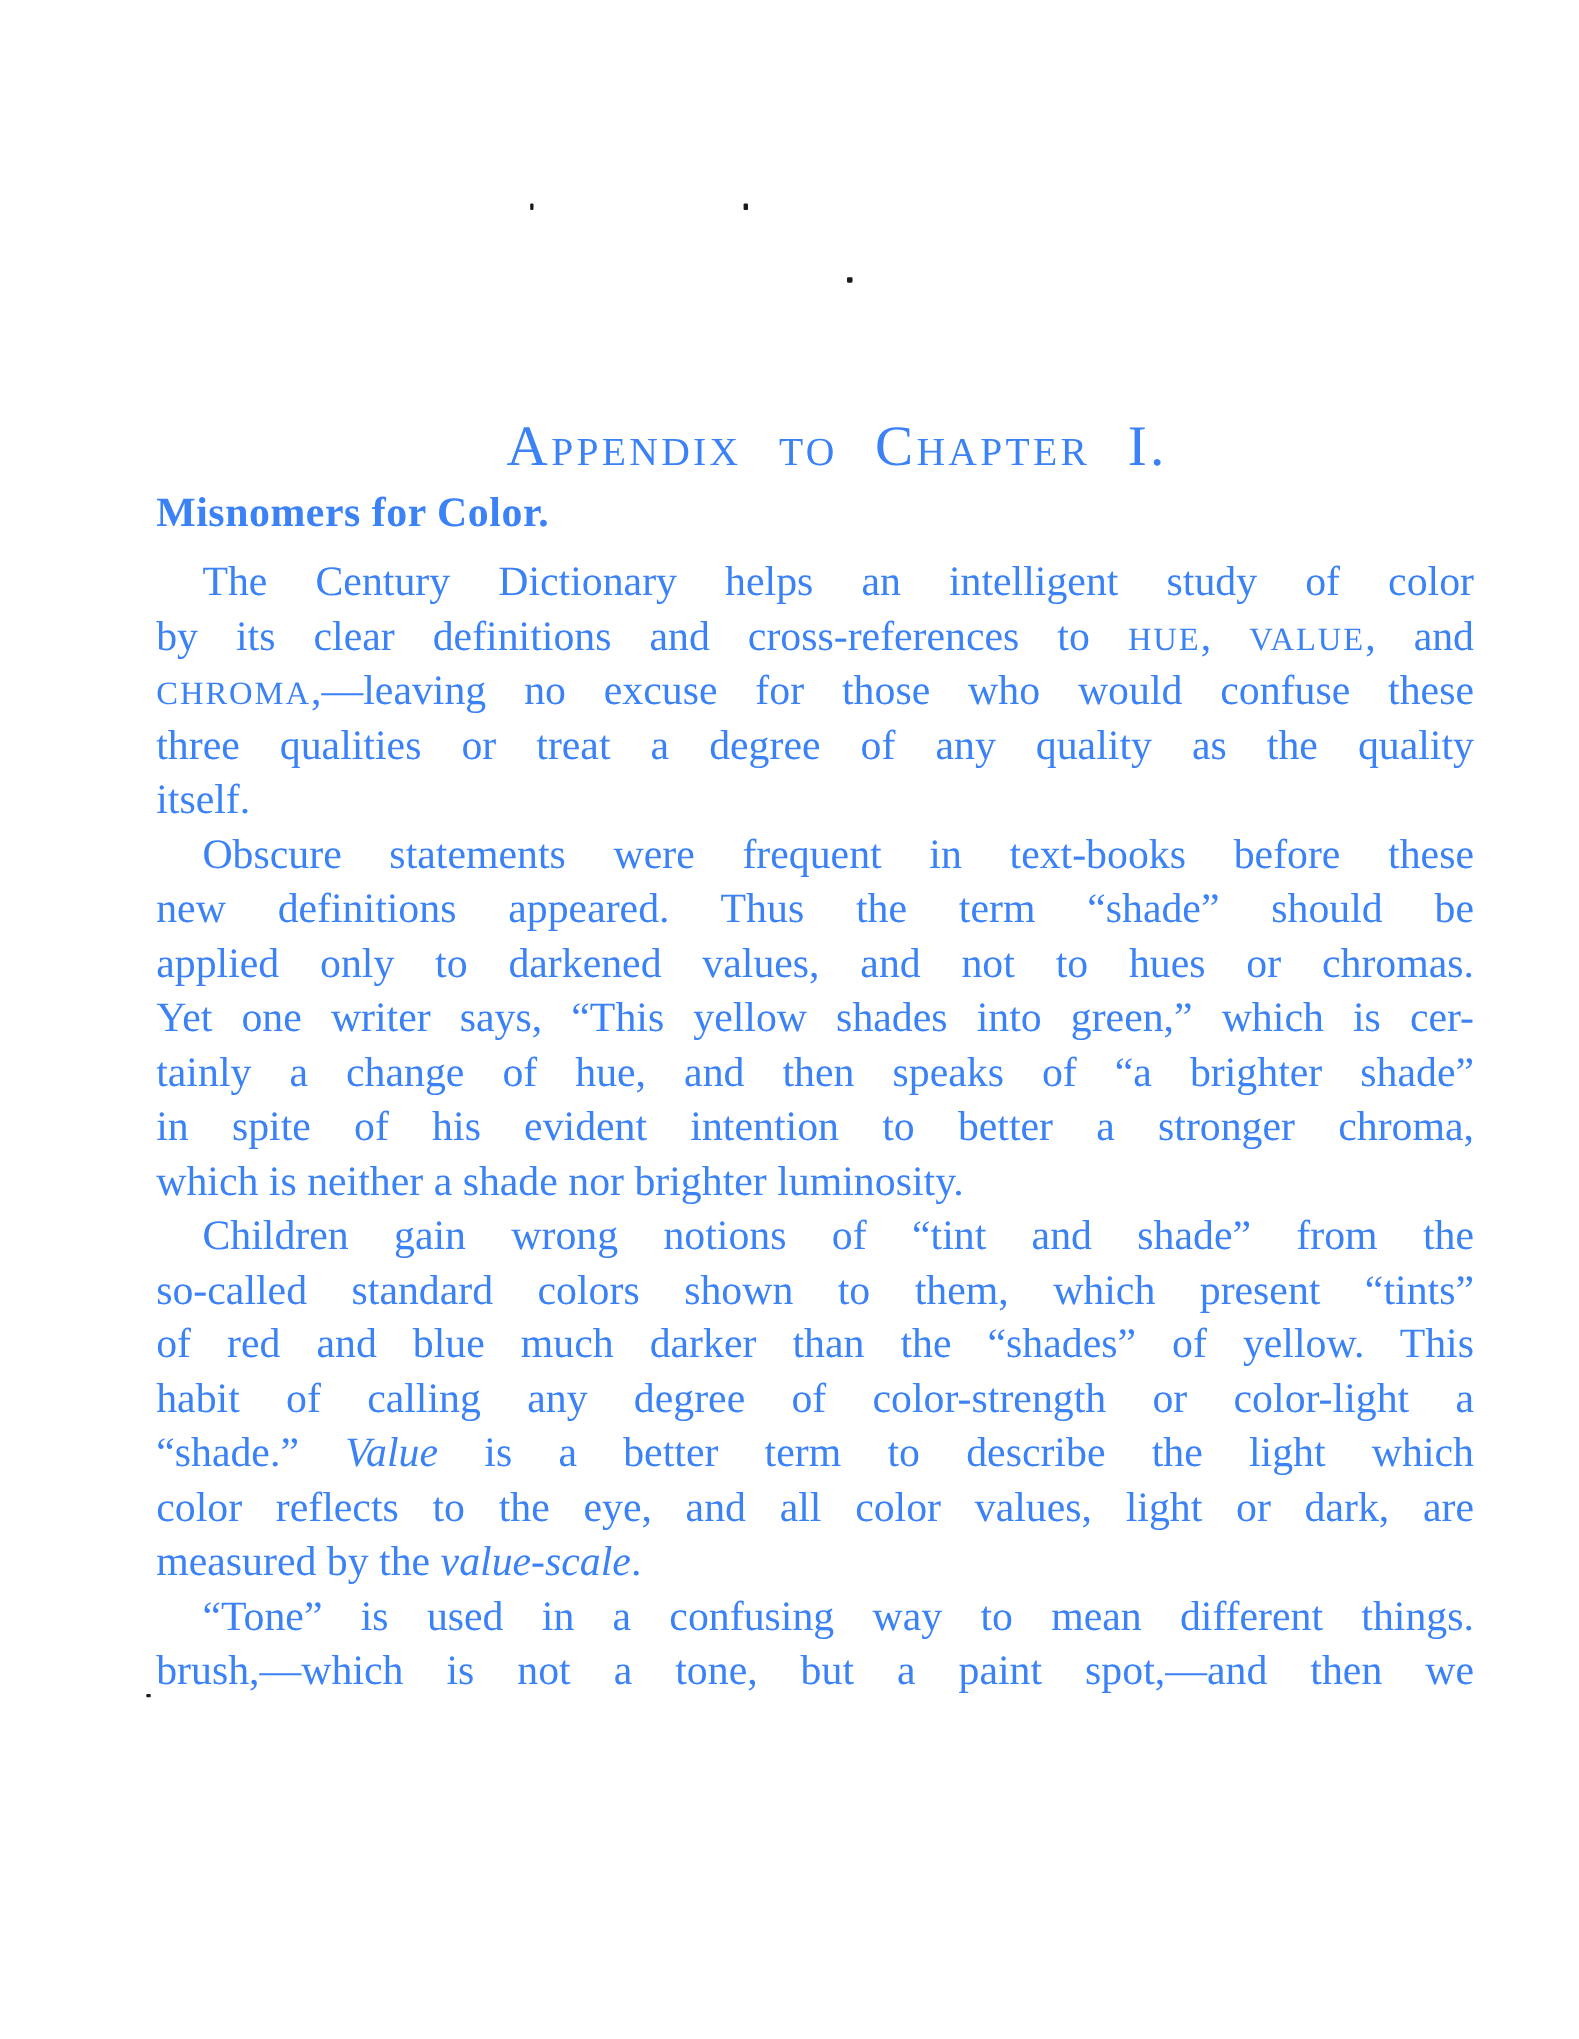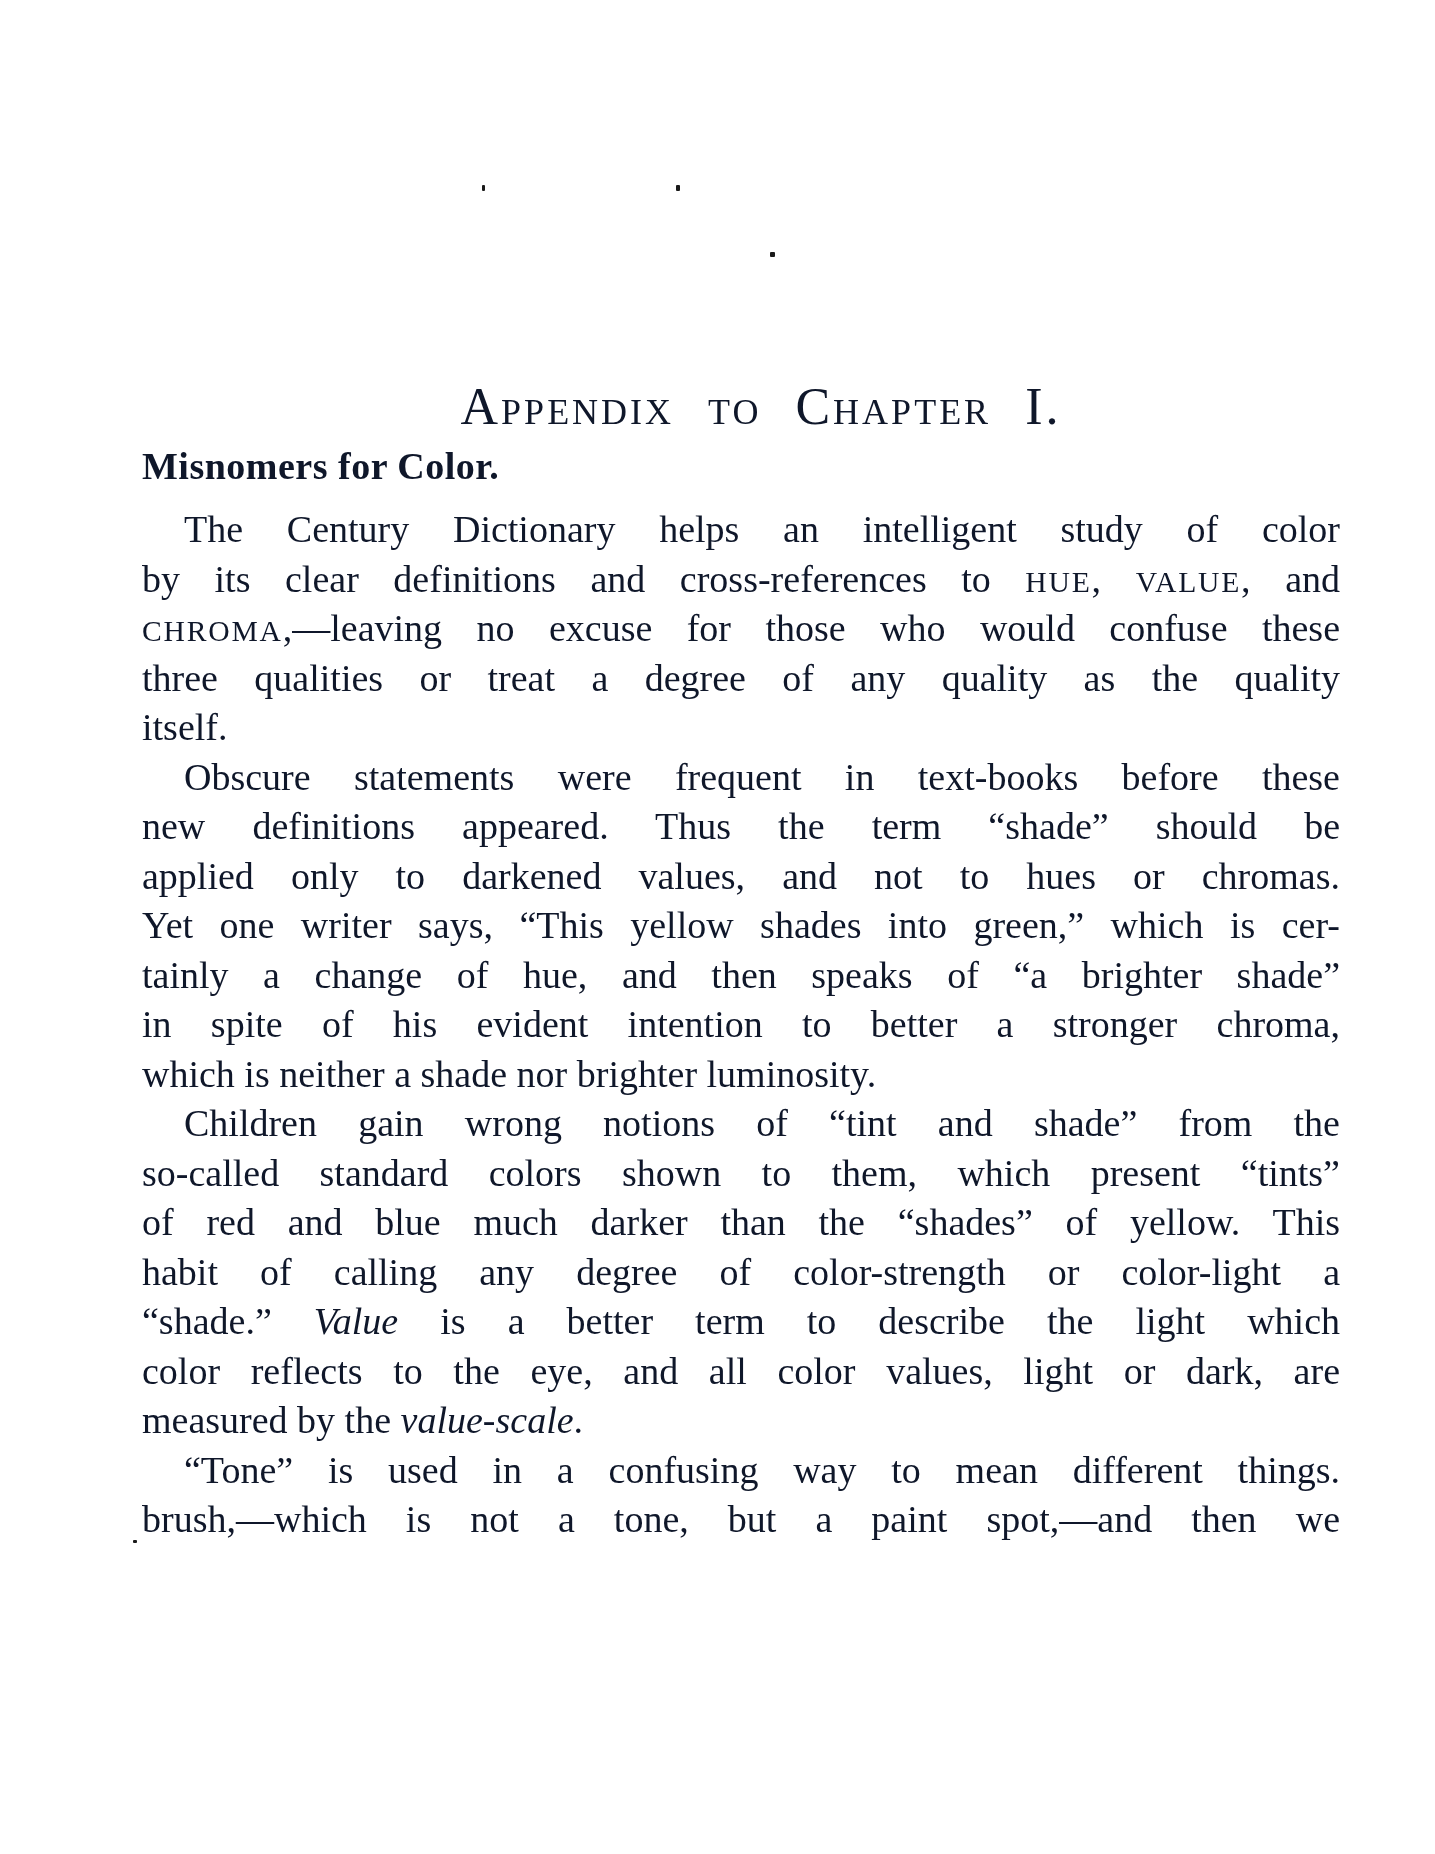--- a/index.html
+++ b/index.html
@@ -5,21 +5,21 @@
   html, body {
     margin: 0;
     padding: 0;
     background: #ffffff;
   }
   .page {
     position: relative;
     width: 1435px;
     height: 1854px;
     background: #ffffff;
-    color: #0f172a;
+    color: #3b82f6;
     font-family: "Liberation Serif", serif;
     overflow: hidden;
   }
   .heading {
     position: absolute;
     top: 381px;
     left: 162px;
     width: 1198px;
     margin: 0;
     text-align: center;

